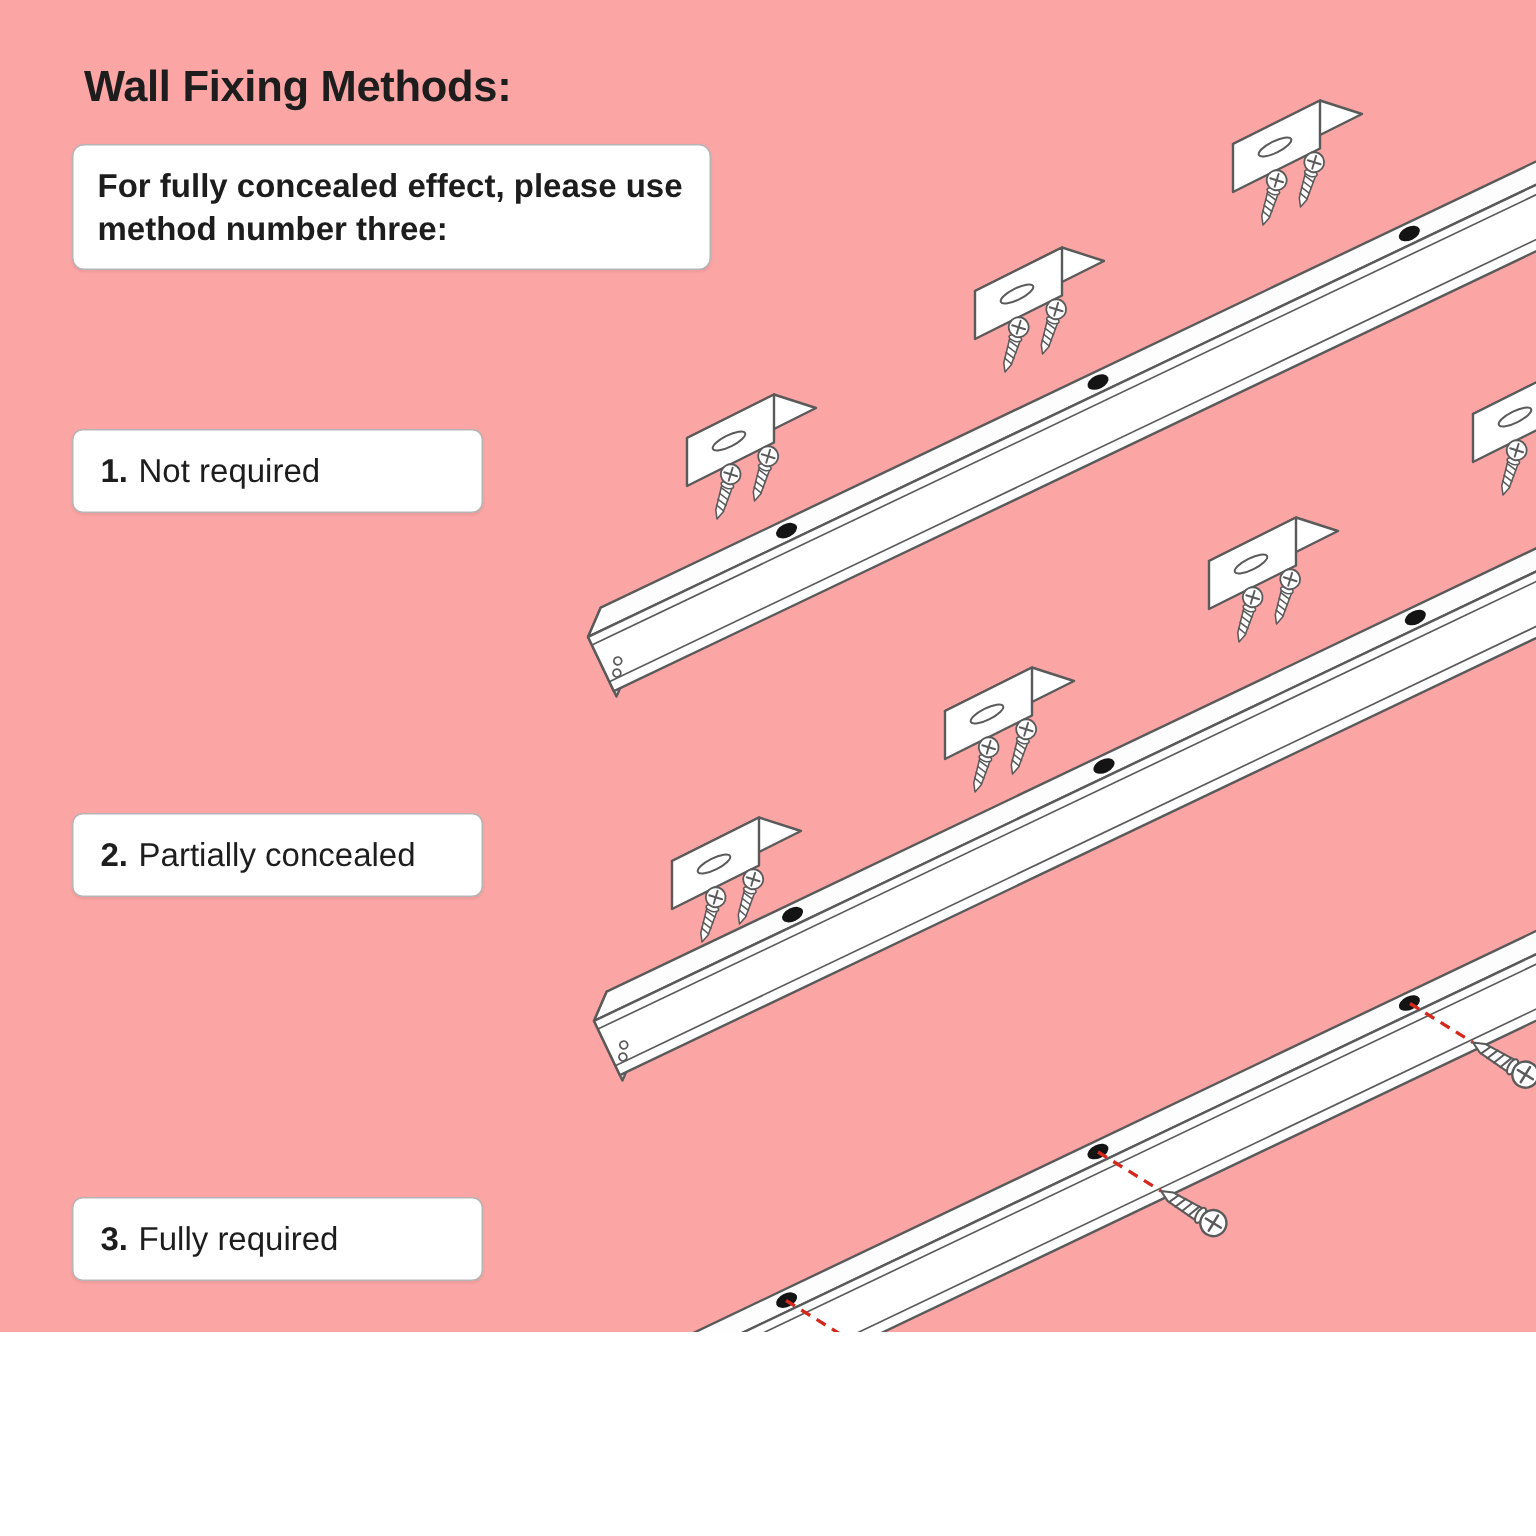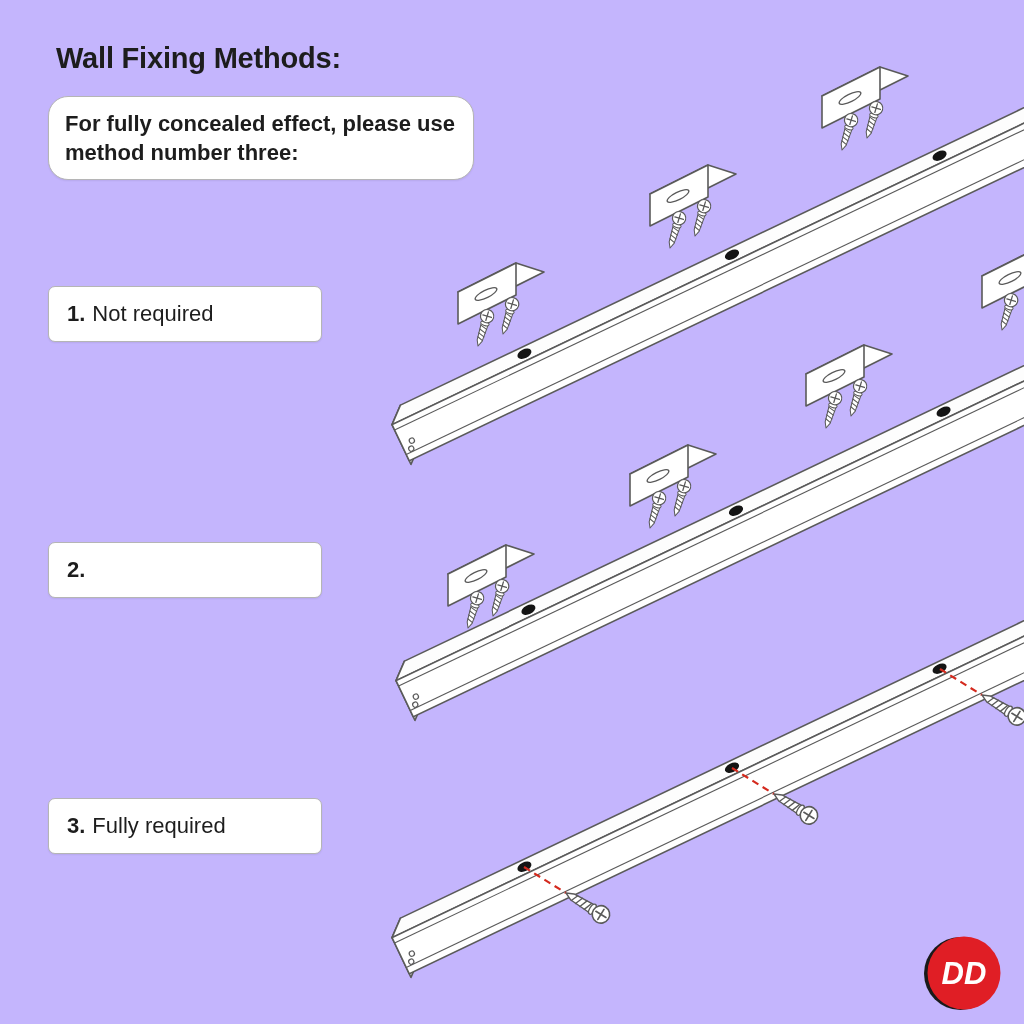--- a/index.html
+++ b/index.html
@@ -1,27 +1,27 @@
 <!DOCTYPE html>
 <html><head>
 <meta charset="utf-8">
 <style>
   html,body{margin:0;padding:0;background:#fff;}
   #stage{
-    position:relative;width:1024px;height:1024px;overflow:hidden;
-    background:#c4b5fd;font-family:"Liberation Sans",sans-serif;color:#1d1d1d;
+    position:relative;width:1024px;height:888px;overflow:hidden;
+    background:#fca5a5;font-family:"Liberation Sans",sans-serif;color:#1d1d1d;
   }
   #diagram-svg{position:absolute;left:0;top:0;z-index:0;}
   .overlay{position:absolute;z-index:1;}
   .page-title{
     left:56px;top:42px;font-size:29px;font-weight:bold;letter-spacing:-0.2px;
   }
   .intro-box{
     left:48px;top:96px;width:392px;
-    border:1.5px solid #b5b5b5;border-radius:20px;background:#fff;
+    border:1.5px solid #b5b5b5;border-radius:8px;background:#fff;
     padding:12px 16px;box-shadow:0 1px 2px rgba(0,0,0,0.07);
     font-size:22px;font-weight:bold;line-height:1.32;
   }
   .method-box{
     left:48px;width:254px;height:54px;
     border:1.5px solid #b5b5b5;border-radius:7px;background:#fff;
     box-shadow:0 1px 2px rgba(0,0,0,0.07);
     display:flex;align-items:center;padding-left:18px;
     font-size:22px;
   }
@@ -116,20 +116,21 @@
     <span>For fully concealed effect, please use method number three:</span>
   </div>
 
   <div class="overlay method-box" id="method-1">
     <span class="num">1.</span>
     <span class="lbl">Not required</span>
   </div>
 
   <div class="overlay method-box" id="method-2">
     <span class="num">2.</span>
+    <span class="lbl">Partially concealed</span>
   </div>
 
   <div class="overlay method-box" id="method-3">
     <span class="num">3.</span>
     <span class="lbl">Fully required</span>
   </div>
 
 
   <svg class="overlay logo" width="80" height="80" viewBox="0 0 80 80">
     <circle cx="36.5" cy="40.5" r="36.5" fill="#1a1a1a"></circle>

